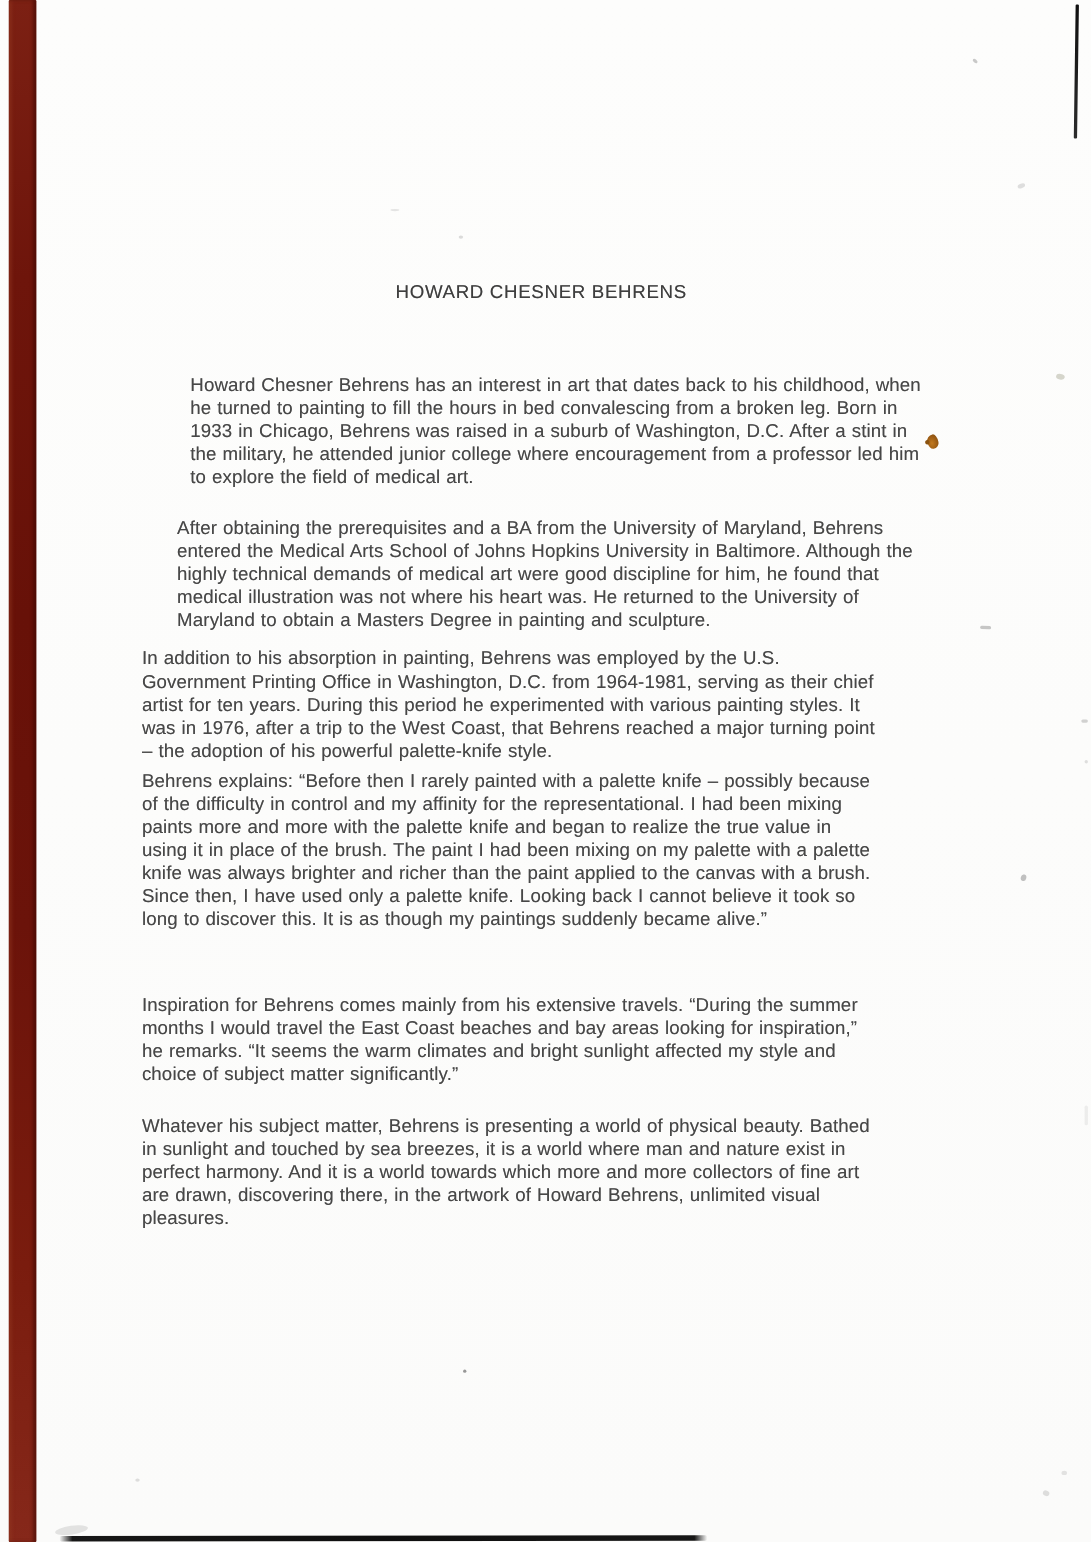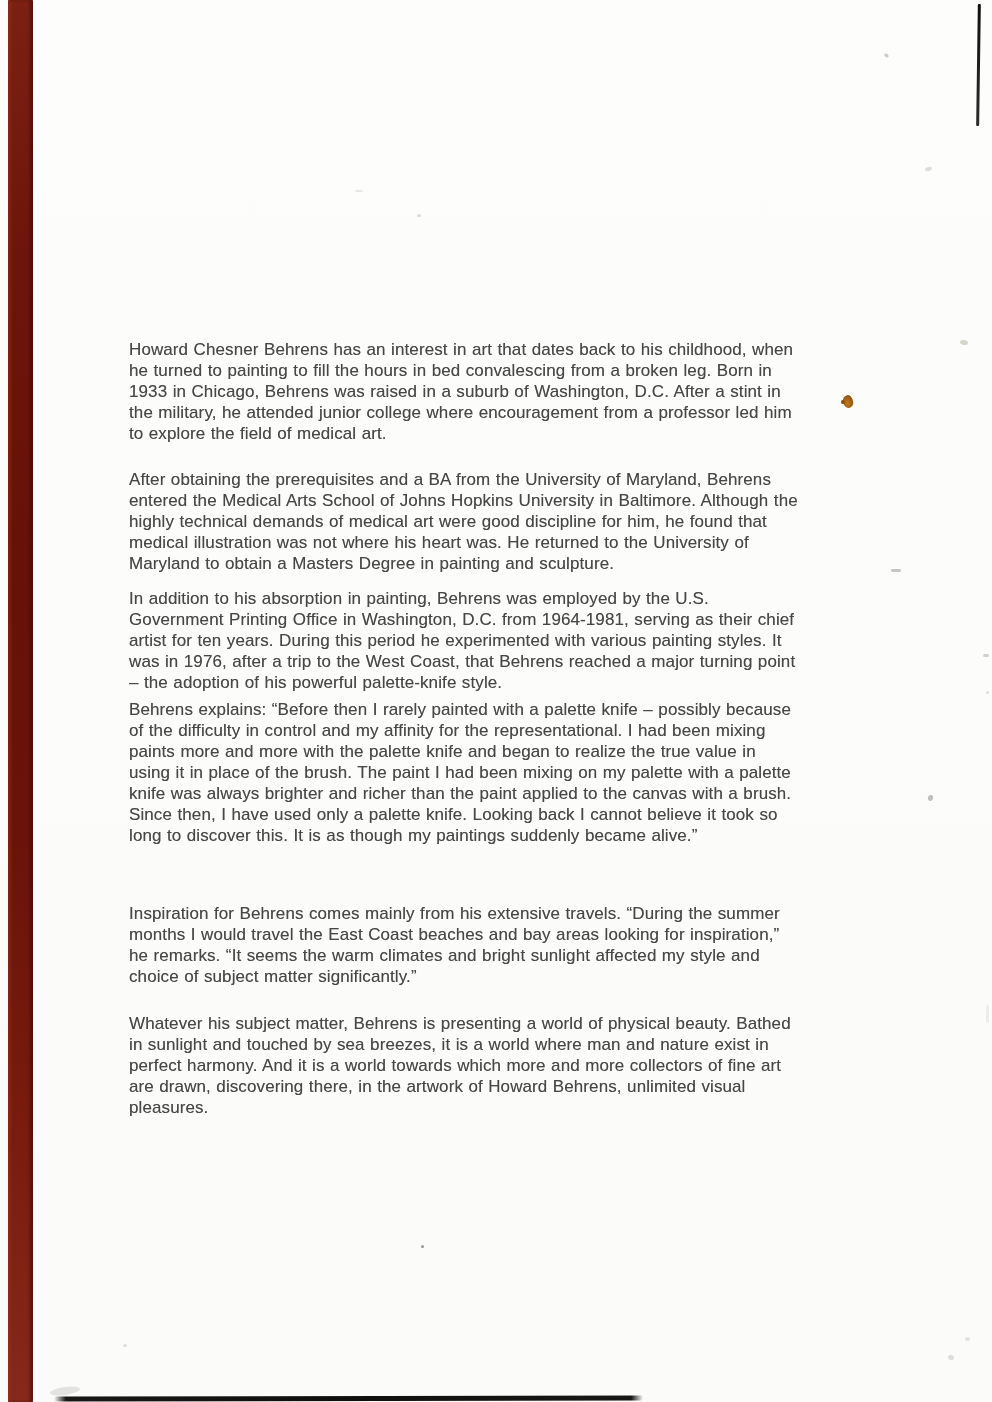--- a/index.html
+++ b/index.html
@@ -60,22 +60,22 @@
     width: 745px;
     margin: 0;
     font-size: 17px;
     line-height: 21px;
     letter-spacing: 0.1px;
     word-spacing: 0.6px;
     color: #474747;
     white-space: pre-line;
     text-shadow: 0 0 0.5px rgba(90,90,90,.55);
   }
-  .p1 { top: 339px; }
-  .p2 { top: 469px; }
+  .p1 { top: 339px; margin-left: 44px; }
+  .p2 { top: 469px; margin-left: 32px; }
   .p3 { top: 588px; }
   .p4 { top: 699px; }
   .p5 { top: 903px; }
   .p6 { top: 1013px; }
 
   
   .fleck {
     position: absolute;
     left: 843px; top: 395px;
     width: 10px; height: 13px;
@@ -96,20 +96,21 @@
 </style>
 </head>
 <body>
 
 <div class="sheet">
 
   <div class="spine"></div>
   <div class="edge-tr"></div>
   <div class="edge-bottom"></div>
 
+  <h1 class="doc-title">HOWARD CHESNER BEHRENS</h1>
 
   <p class="para p1">Howard Chesner Behrens has an interest in art that dates back to his childhood, when
 he turned to painting to fill the hours in bed convalescing from a broken leg. Born in
 1933 in Chicago, Behrens was raised in a suburb of Washington, D.C. After a stint in
 the military, he attended junior college where encouragement from a professor led him
 to explore the field of medical art.</p>
   <p class="para p2">After obtaining the prerequisites and a BA from the University of Maryland, Behrens
 entered the Medical Arts School of Johns Hopkins University in Baltimore. Although the
 highly technical demands of medical art were good discipline for him, he found that
 medical illustration was not where his heart was. He returned to the University of

